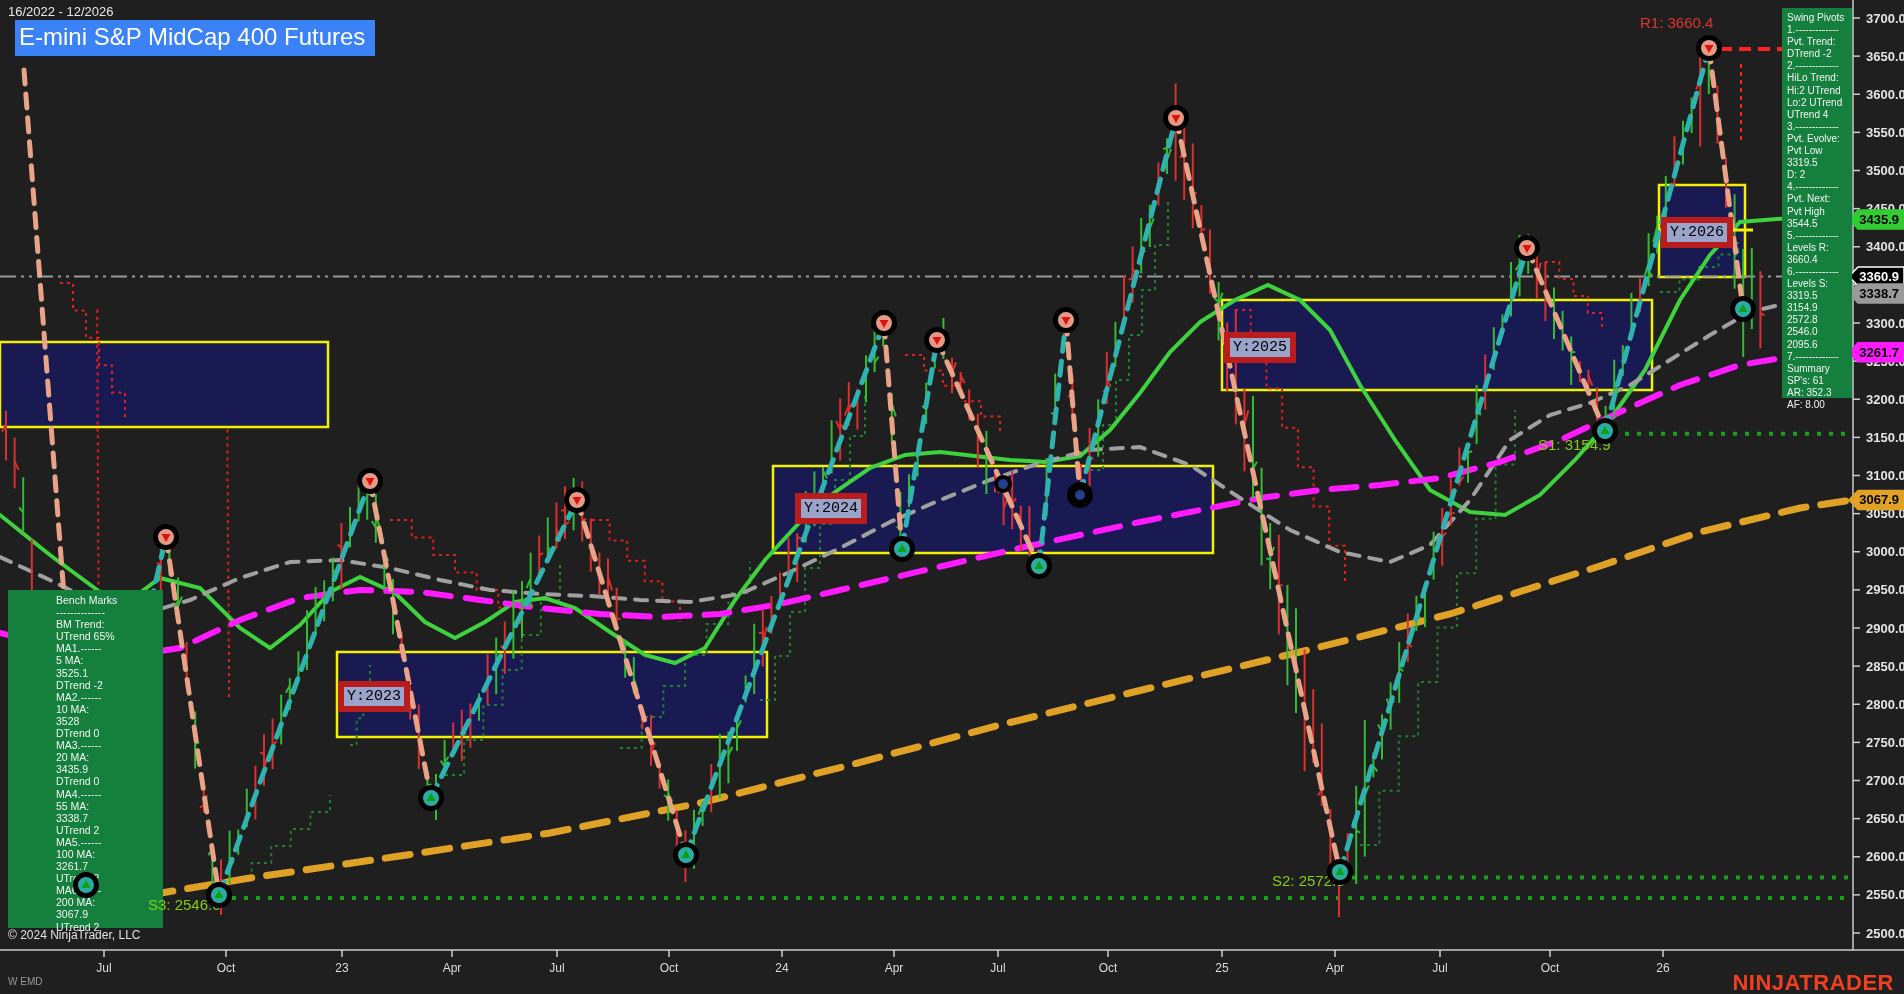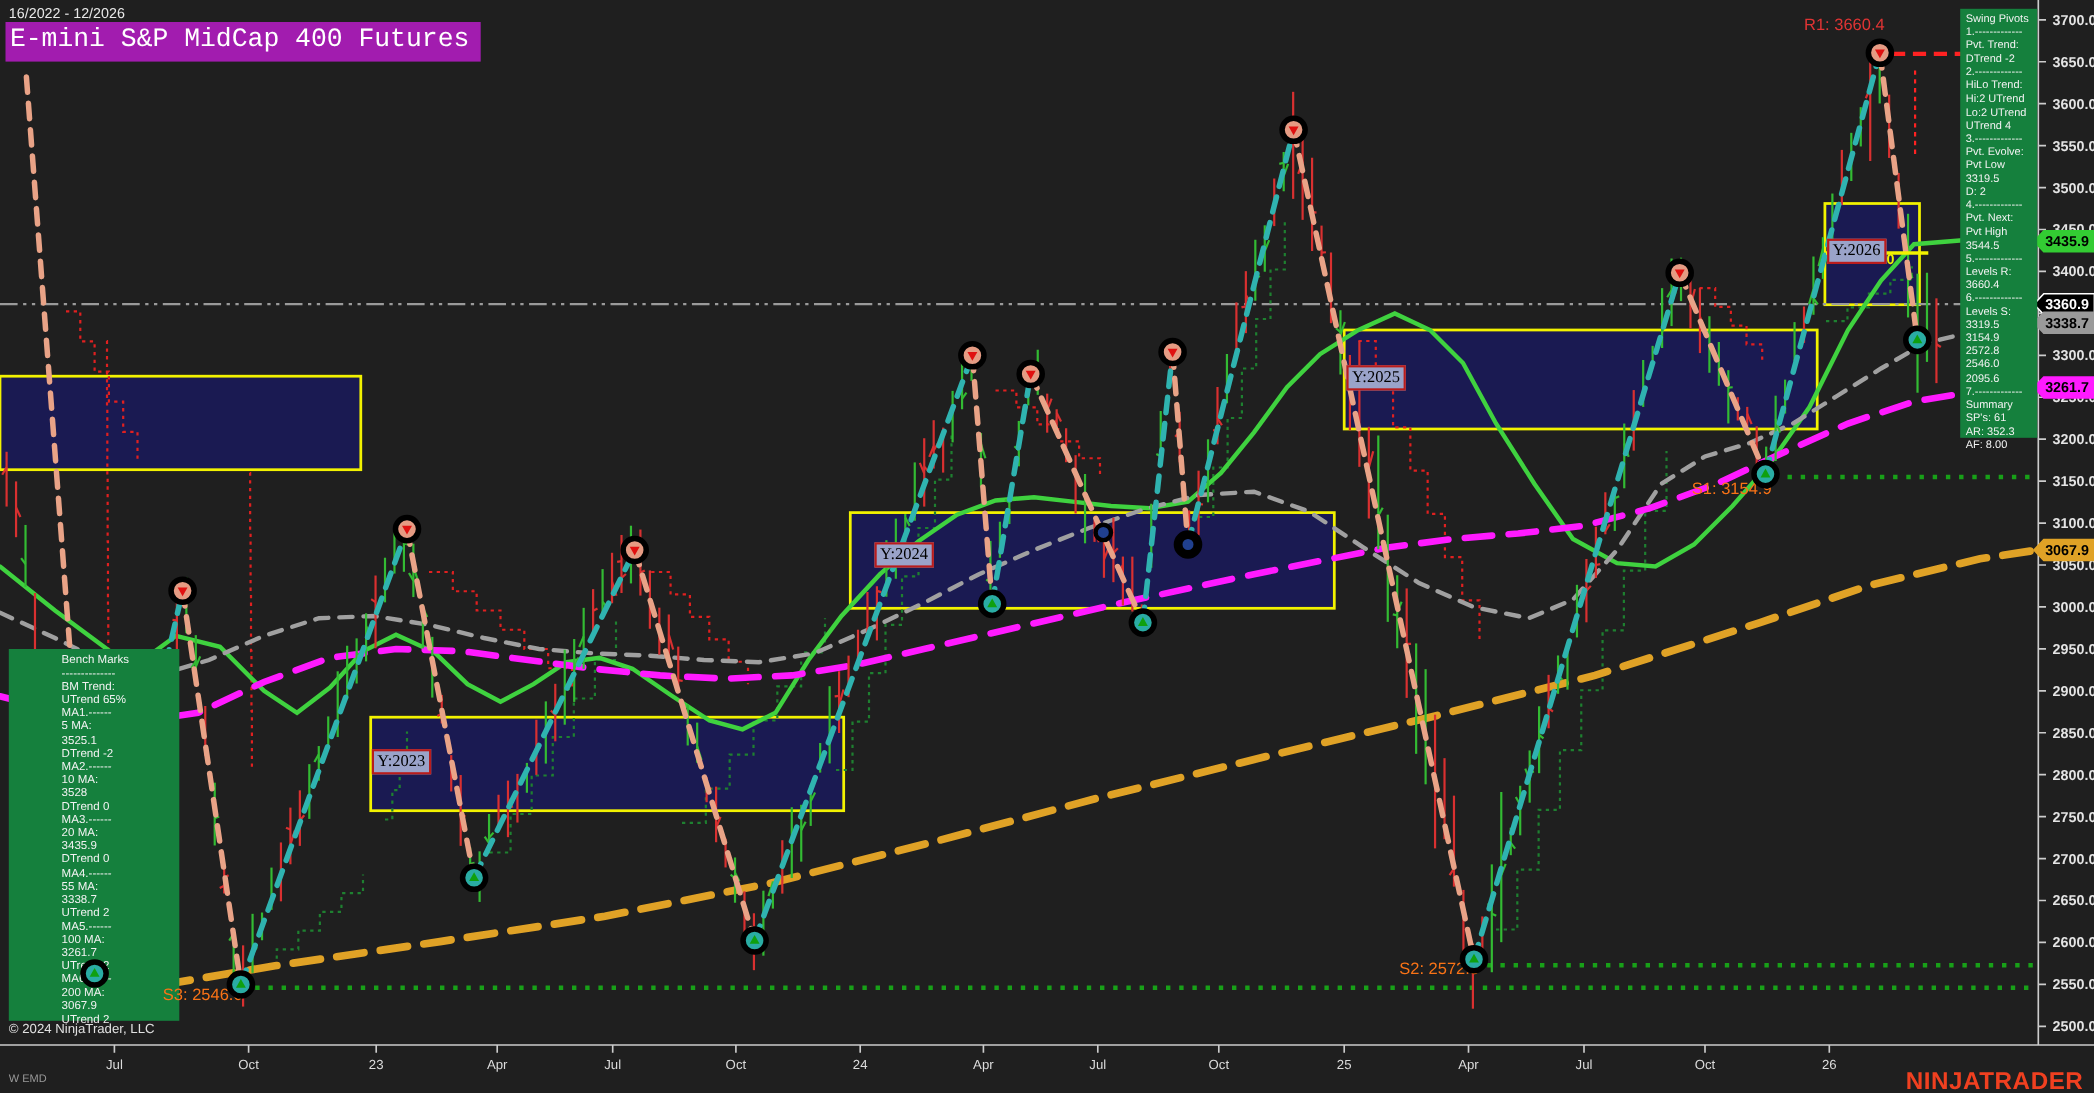--- a/index.html
+++ b/index.html
@@ -3,40 +3,40 @@
 <meta charset="utf-8">
 <style>
   html,body{margin:0;padding:0;background:#141414;}
   .screen{position:relative;width:1904px;height:994px;background:#1f1f1f;overflow:hidden;
           font-family:"Liberation Sans", sans-serif;}
   svg{position:absolute;left:0;top:0;}
   #base-canvas{z-index:1;}
   .hud{position:absolute;z-index:5;}
   #top-canvas{z-index:8;pointer-events:none;}
   .date-range{left:8px;top:4px;color:#e8e8e8;font-size:13px;}
-  .title-block{left:5px;top:20px;background:#a21caf;color:#ffffff;font-size:24px;
-               line-height:30px;padding:2px 10px 4px 4px;font-family:Liberation Mono, monospace;}
+  .title-block{left:15px;top:20px;background:#3b82f6;color:#ffffff;font-size:24px;
+               line-height:30px;padding:2px 10px 4px 4px;}
   .side-panel{background:#15803d;color:#f2f2f2;font-size:10.5px;line-height:12.1px;
               white-space:pre-line;padding:4px 3px 4px 5px;}
   #swing-panel{left:1782px;top:8px;width:62px;height:382px;font-size:10px;}
   #bench-panel{left:8px;top:590px;width:104px;height:330px;padding-left:48px;}
   .copyright{left:8px;top:928px;color:#e0e0e0;font-size:12px;}
   .series-label{left:8px;top:976px;color:#9a9a9a;font-size:10px;}
   .brand{right:10px;top:970px;color:#f04020;font-size:22px;font-weight:bold;letter-spacing:.5px;}
   .anno{position:absolute;z-index:6;font-size:15px;}
   .anno-red{color:#e03434;}
-  .anno-green{color:#f97316;}
+  .anno-green{color:#84cc16;}
   .anno-yellow{color:#f2f200;font-size:13px;font-weight:bold;}
   #r1-label{left:1640px;top:14px;text-align:center;}
   #s1-label{left:1538px;top:436px;}
   #s2-label{left:1272px;top:872px;}
   #s3-label{left:148px;top:896px;}
   #f0-label{left:1707px;top:228px;}
-  .year-chip{position:absolute;z-index:6;background:#9aa3c9;color:#000;border:2px solid #b91c1c;
-             font-family:Liberation Serif, serif;font-size:15px;line-height:17px;
+  .year-chip{position:absolute;z-index:6;background:#9aa3c9;color:#000;border:6px solid #b91c1c;
+             font-family:Liberation Mono, monospace;font-size:15px;line-height:17px;
              padding:1px 3px;}
 </style>
 </head>
 <body>
 
 <div class="screen">
 
   <svg id="base-canvas" width="1904" height="994">
       <rect x="0" y="342" width="328" height="85" fill="#1a1a52" stroke="#f2f200" stroke-width="2.5"></rect>
       <rect x="337" y="652" width="430" height="85" fill="#1a1a52" stroke="#f2f200" stroke-width="2.5"></rect>

